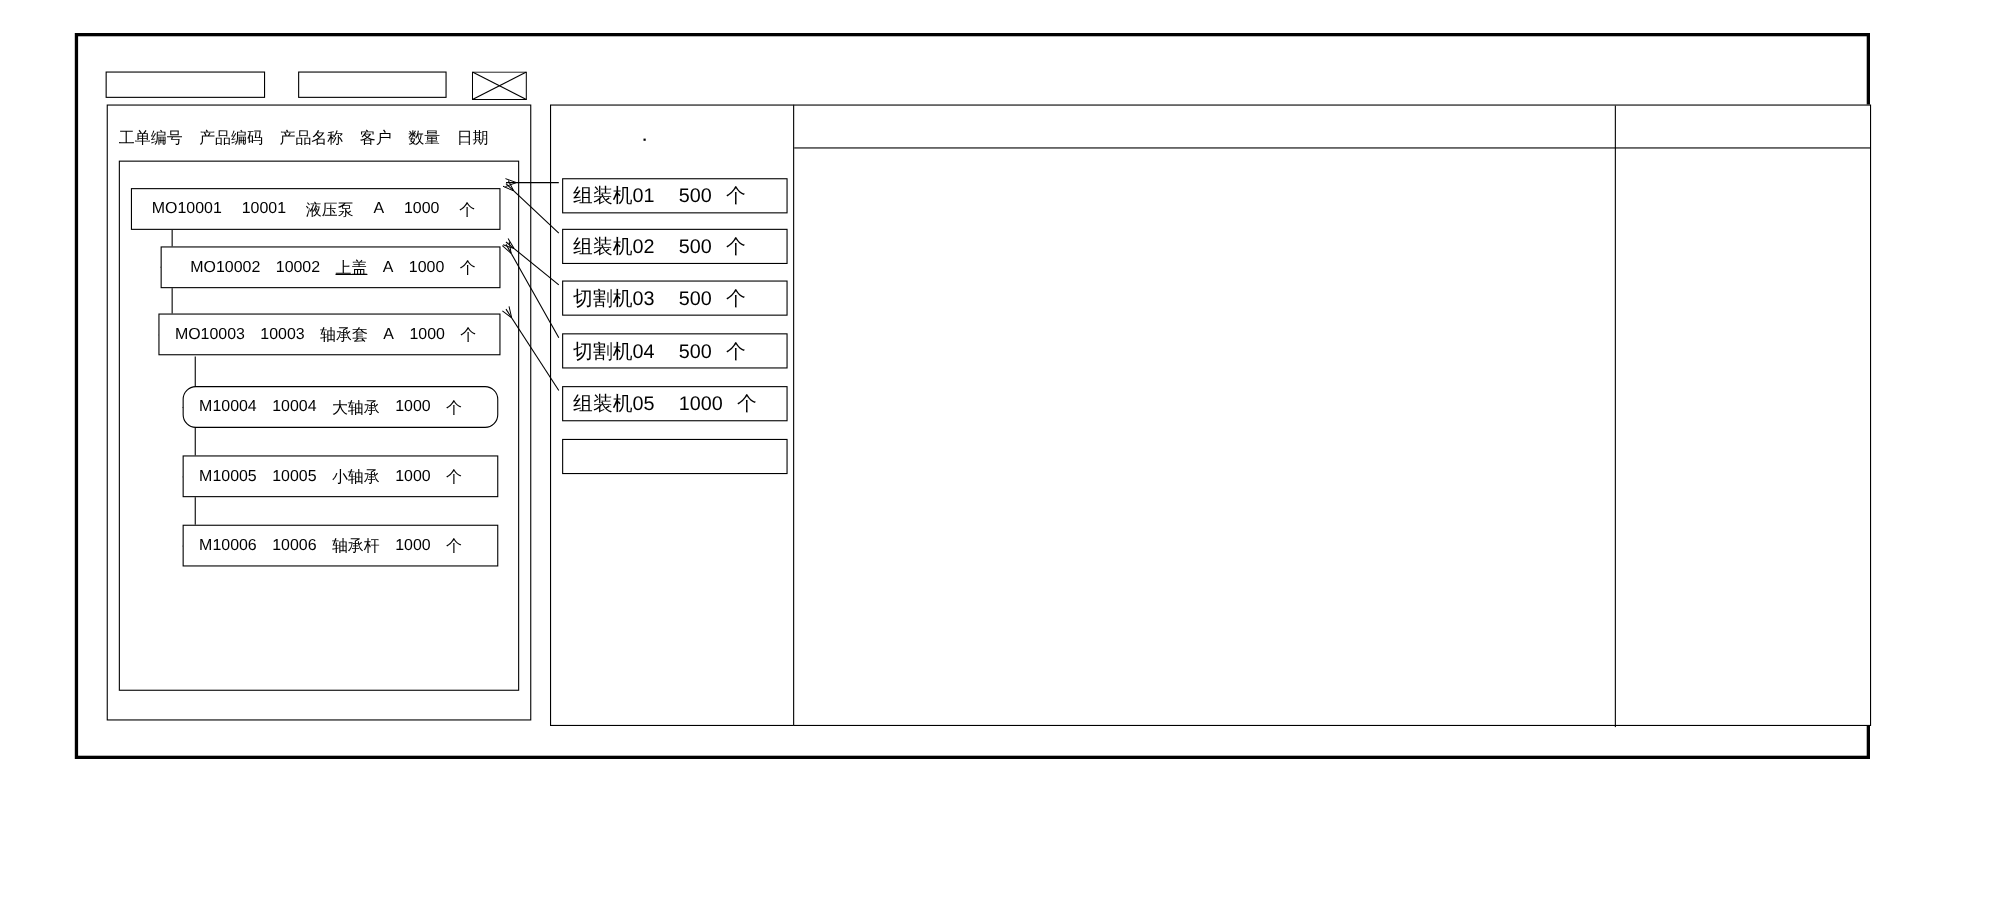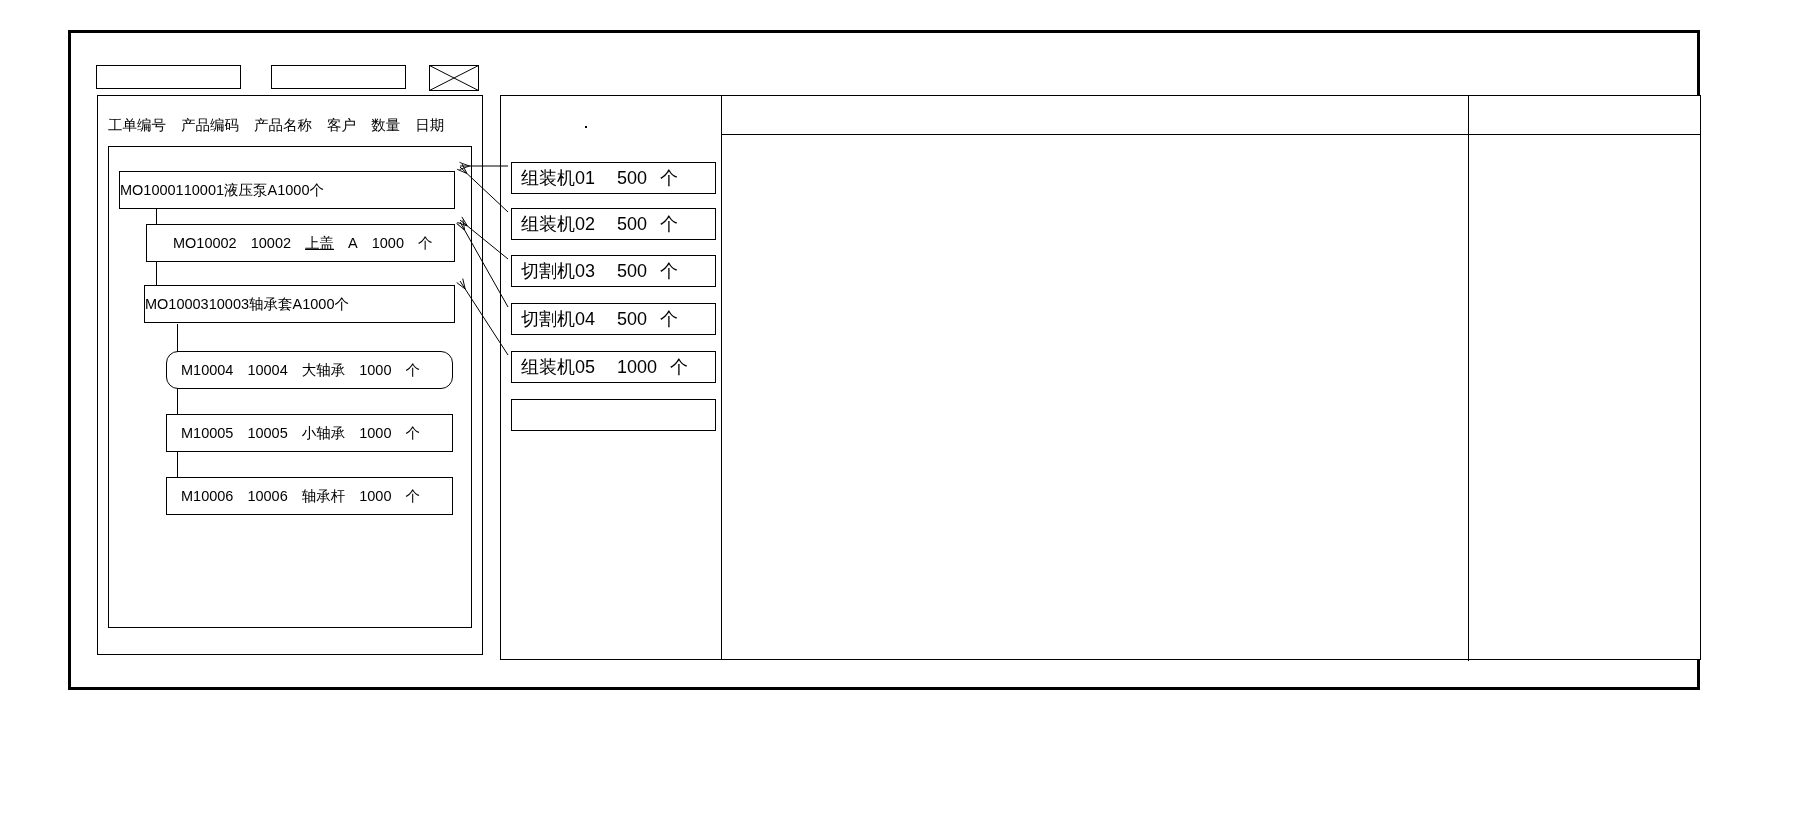--- a/index.html
+++ b/index.html
@@ -76,23 +76,23 @@
   .wo-row .u{text-decoration:underline;}
 
   
   .wo-1{left:10px;top:24px;width:336px;}
   .wo-2{left:37px;top:77px;width:309px;padding-left:12px;}
   .wo-3{left:35px;top:138px;width:311px;}
   .wo-4{left:57px;top:204px;width:287px;border-radius:12px;}
   .wo-5{left:57px;top:267px;width:287px;}
   .wo-6{left:57px;top:330px;width:287px;}
 
-  .wo-1 .cell{}
+  .wo-1 .cell{margin-left:18px;}
   .wo-2 .cell{margin-left:14px;}
-  .wo-3 .cell{}
+  .wo-3 .cell{margin-left:14px;}
   .wo-4 .cell{margin-left:14px;}
   .wo-5 .cell{margin-left:14px;}
   .wo-6 .cell{margin-left:14px;}
 
   
   .mid-dot{
     position:absolute;left:84px;top:30px;
     width:2px;height:2px;background:#000;
   }
   .mc-row{

